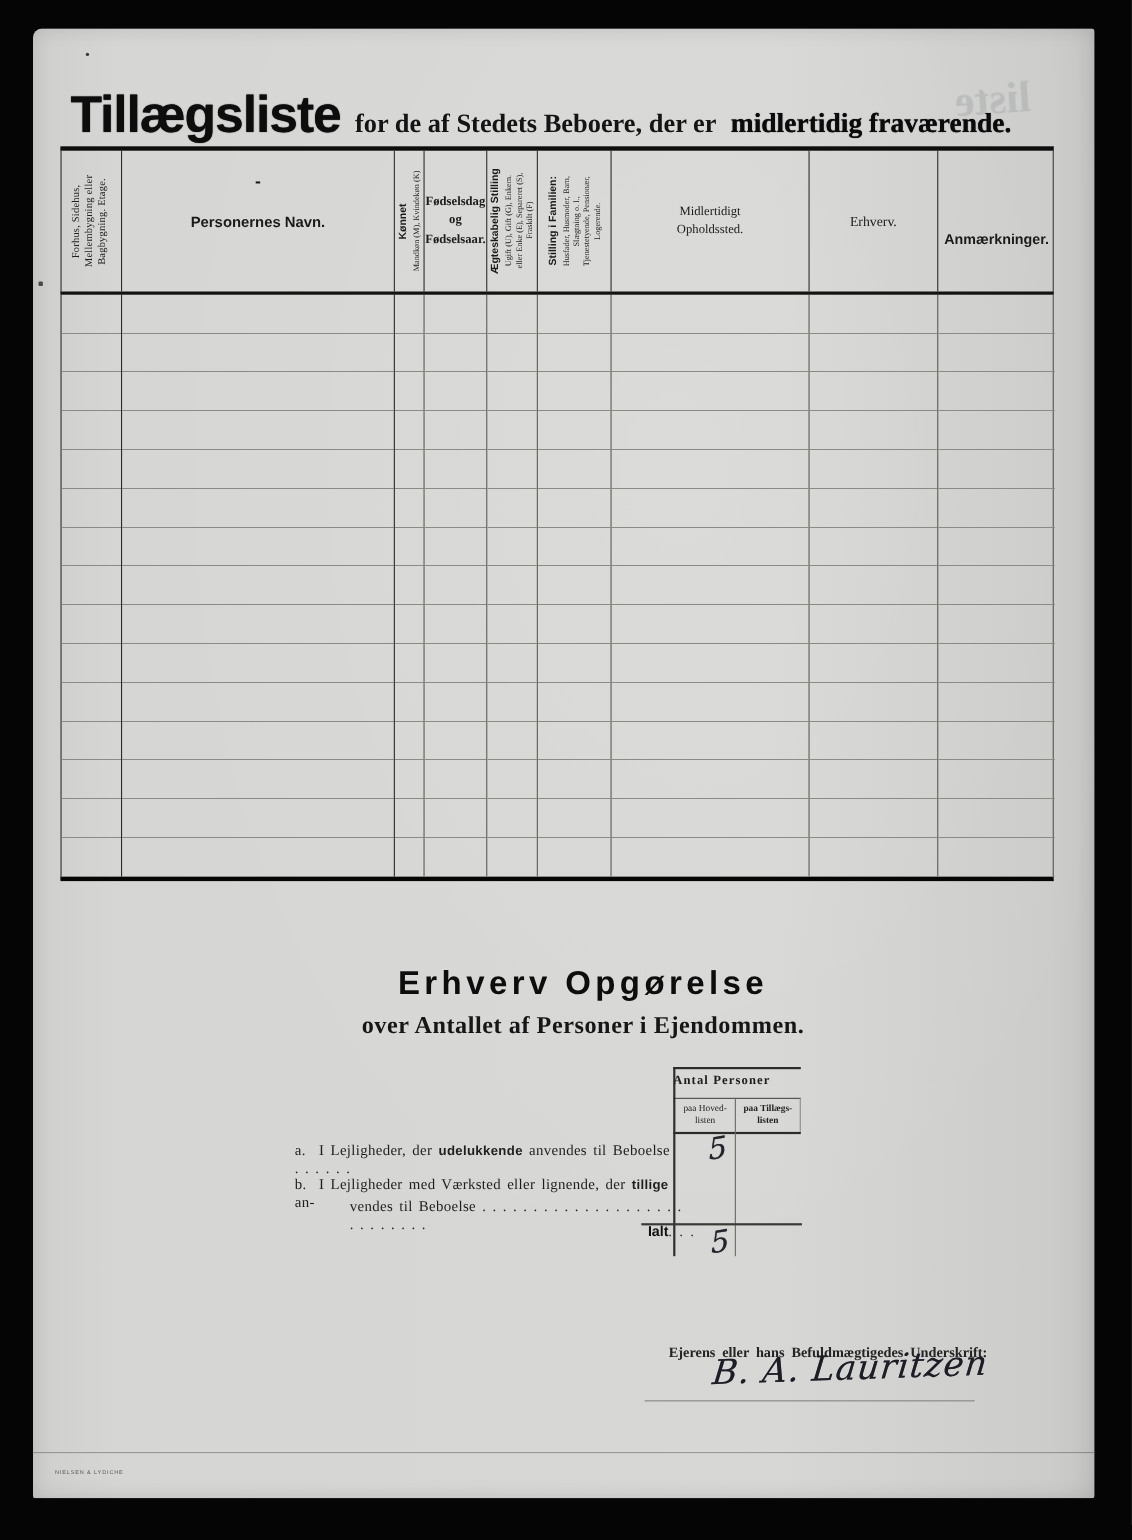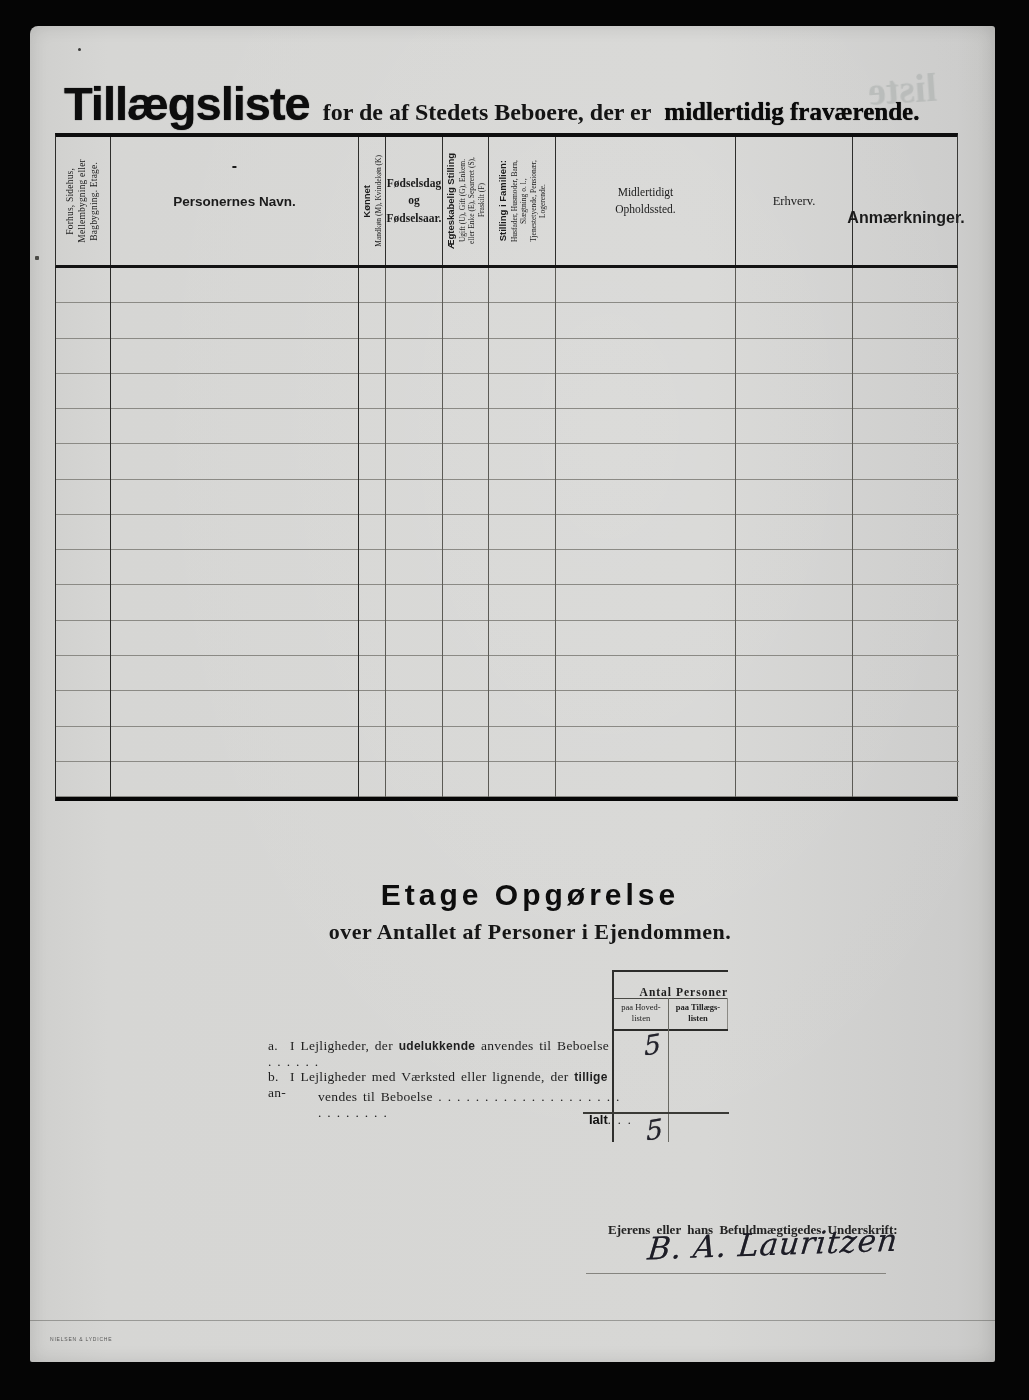--- a/index.html
+++ b/index.html
@@ -77,36 +77,36 @@
   .name-dash{
     position:absolute;left:50%;top:24px;transform:translateX(-50%);
     font-family:"Liberation Sans", sans-serif;font-weight:900;font-size:16px;line-height:10px;
   }
   .h-sex-title,.h-marital-title,.h-family-title{font-weight:700;font-size:9.5px;font-family:"Liberation Sans", sans-serif;}
   .h-sub{font-size:7.5px;color:#232323;}
   .rotwrap{display:flex;flex-direction:row;align-items:center;justify-content:center;gap:1px;height:100%;}
   .h-birth{font-size:11.5px;font-weight:700;line-height:1.5;white-space:pre-line;}
   .h-occ{font-size:12.5px;}
   .h-res{font-size:11.5px;line-height:1.5;white-space:pre-line;}
-  .h-rem{font-family:"Liberation Sans", sans-serif;font-weight:900;font-size:16px;margin-top:33px;}
+  .h-rem{font-family:"Liberation Sans", sans-serif;font-weight:900;font-size:13px;margin-top:33px;}
   
   .samlet{position:absolute;left:210px;top:852px;width:580px;text-align:center;}
   .samlet-h{
     font-family:"Liberation Sans", sans-serif;font-weight:900;font-size:30px;letter-spacing:4px;color:#0d0d0d;
   }
   .samlet-sub{font-family:"Liberation Serif", serif;font-weight:700;font-size:22px;margin-top:7px;letter-spacing:0.5px;color:#161616;}
   
   .mini{position:absolute;left:582px;top:944px;width:115px;height:172px;}
   .mini .topline{position:absolute;left:0;top:0;width:116px;height:2px;background:#2c2c2a;}
   .mini .l1{position:absolute;left:0;top:28px;width:116px;height:1px;background:#4a4a46;}
   .mini .l2{position:absolute;left:0;top:59px;width:116px;height:2px;background:#2b2b29;}
   .mini .vleft{position:absolute;left:0;top:0;width:2px;height:172px;background:#2f2f2d;}
   .mini .vmid{position:absolute;left:56px;top:28px;width:1px;height:144px;background:#6a6a64;}
   .mini .vright{position:absolute;left:115px;top:28px;width:1px;height:31px;background:#8b8a85;}
-  .mini-h{position:absolute;left:0;top:16px;width:116px;text-align:right;font-size:11.5px;font-weight:700;letter-spacing:1px;color:#1d1d1d;}
+  .mini-h{position:absolute;left:0;top:6px;width:116px;text-align:left;font-size:11.5px;font-weight:700;letter-spacing:1px;color:#1d1d1d;}
   .mini-c1{position:absolute;left:2px;top:32px;width:54px;text-align:center;font-size:8.5px;font-weight:400;line-height:1.3;white-space:pre-line;color:#222;}
   .mini-c2{position:absolute;left:58px;top:32px;width:56px;text-align:center;font-size:8.5px;font-weight:700;line-height:1.3;white-space:pre-line;color:#222;}
   .ialtline{position:absolute;left:553px;top:1086px;width:146px;height:2px;background:#3a3a36;}
   .hand{
     font-family:"DejaVu Serif", serif;font-style:italic;
     color:#23232c;
     transform:rotate(-9deg) skewX(-6deg);
     text-shadow:0 0 0.7px rgba(20,20,30,0.6);
   }
   .hand-a{position:absolute;left:614px;top:1003px;font-size:27px;}
@@ -214,21 +214,21 @@
       <div></div>
       <div></div>
       <div></div>
       <div></div>
       <div></div>
       <div></div>
     </div>
   </div>
 
   <div class="samlet">
-    <div class="samlet-h">Etage Opgørelse</div>
+    <div class="samlet-h">Erhverv Opgørelse</div>
     <div class="samlet-sub">over Antallet af Personer i Ejendommen.</div>
   </div>
 
   <div class="mini">
     <div class="topline"></div>
     <div class="l1"></div>
     <div class="l2"></div>
     <div class="vleft"></div>
     <div class="vmid"></div>
     <div class="vright"></div>

